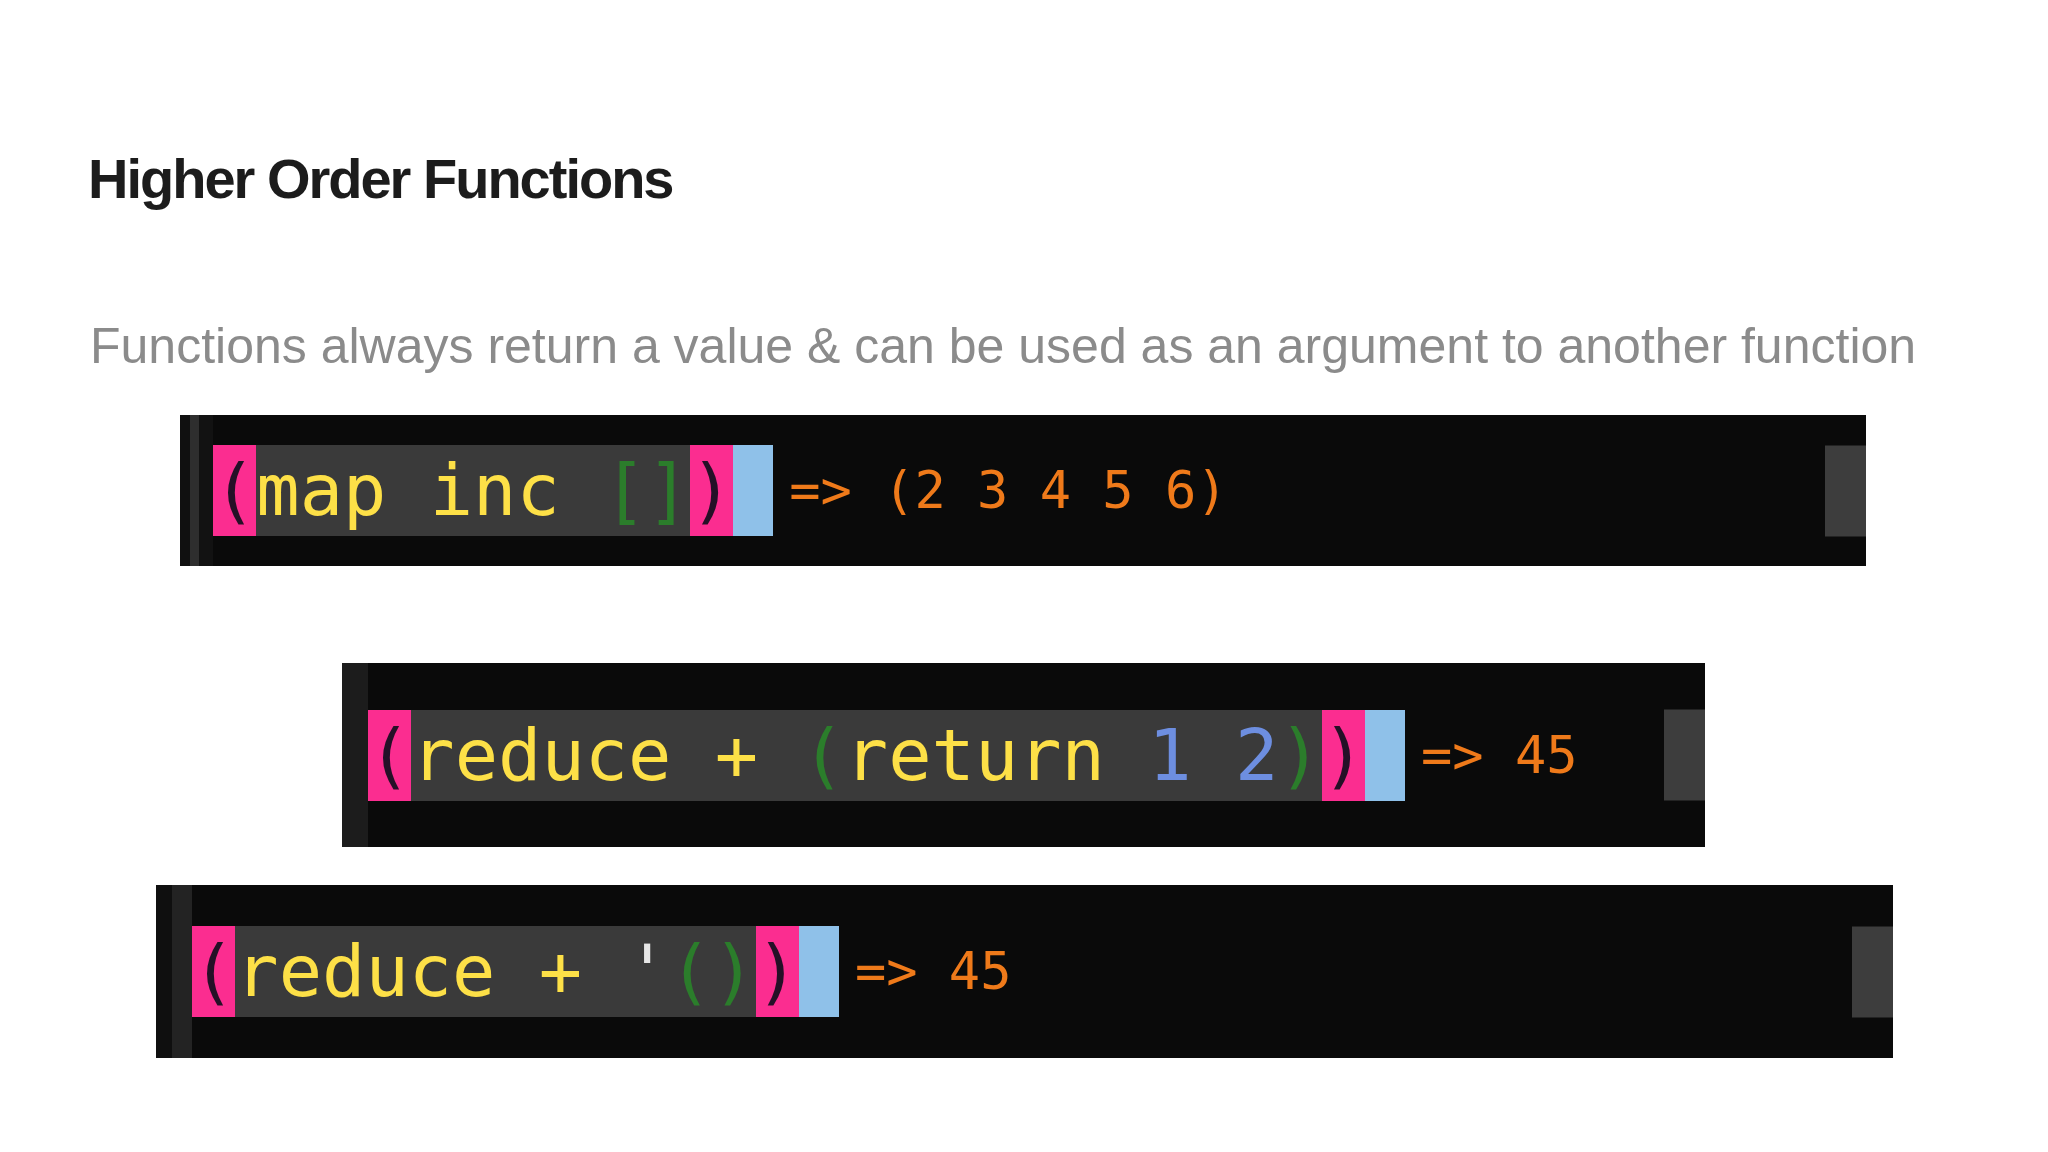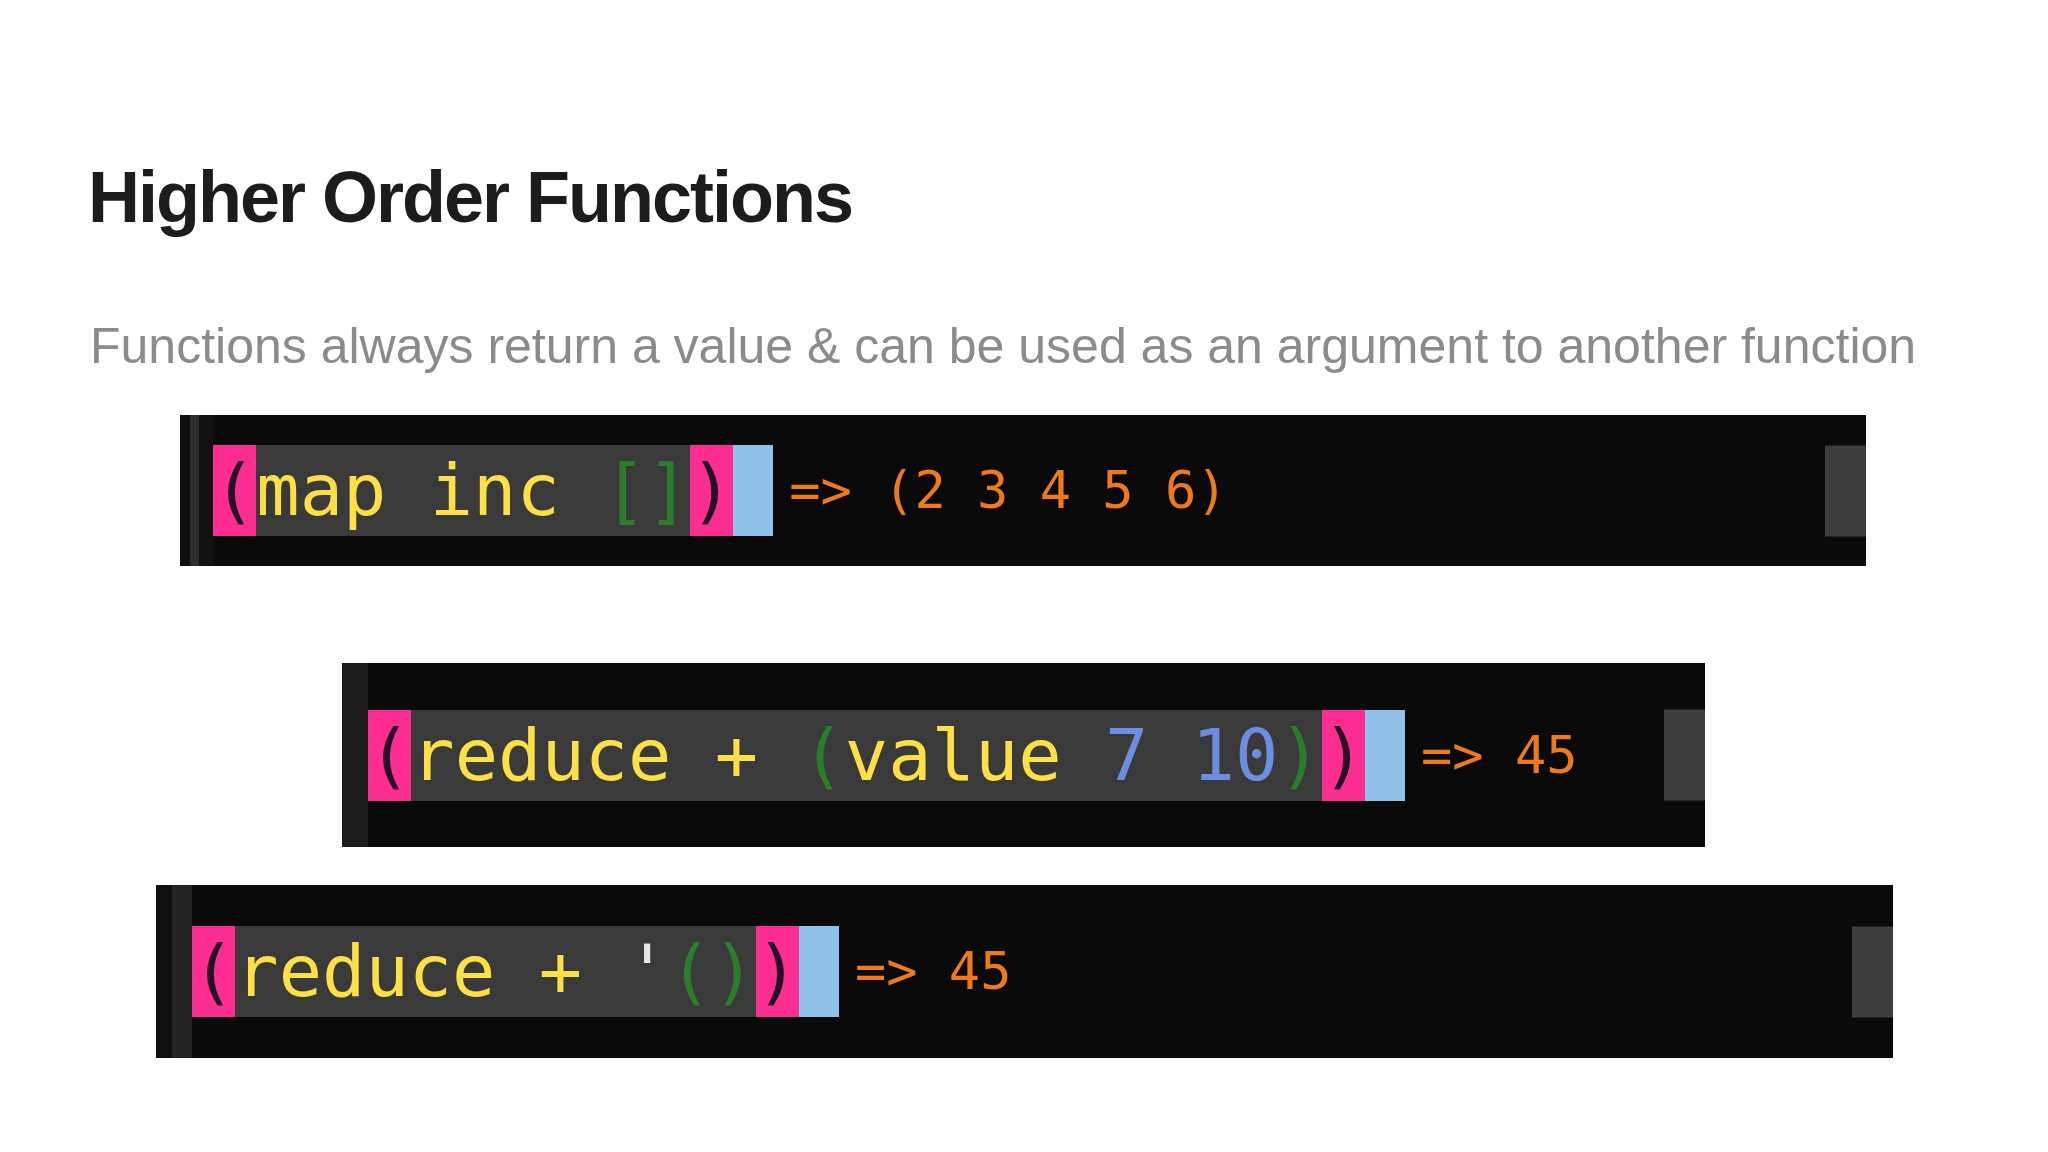--- a/index.html
+++ b/index.html
@@ -6,21 +6,21 @@
   .slide{
     position:relative;
     width:2048px;height:1152px;
     background:#ffffff;
     overflow:hidden;
     font-family:"Liberation Sans", sans-serif;
   }
   .title{
     position:absolute;
     left:88px;top:112px;
-    font-size:72px;
+    font-size:56px;
     font-weight:800;
     letter-spacing:-2px;
     color:#1c1c1c;
     line-height:1.05;
     white-space:nowrap;
   }
   .subtitle{
     position:absolute;
     left:90px;top:266px;
     font-size:50px;
@@ -108,22 +108,22 @@
     <div class="end-block"></div>
   </div>
 
   <div class="bar bar2">
     <div class="fringe"></div>
     <div class="bar-inner">
       <div class="code-seg">
           <span class="tok hl">(</span>
           <span class="tok pink">reduce + </span>
           <span class="tok green">(</span>
-          <span class="tok pink">value </span>
-          <span class="tok blue">7 10</span>
+          <span class="tok pink">return </span>
+          <span class="tok blue">1 2</span>
           <span class="tok green">)</span>
           <span class="tok hl">)</span>
           <span class="tok cursor"></span>
         </div>
       <div class="result">=&gt; 45</div>
     </div>
     <div class="end-block"></div>
   </div>
 
   <div class="bar bar3">

